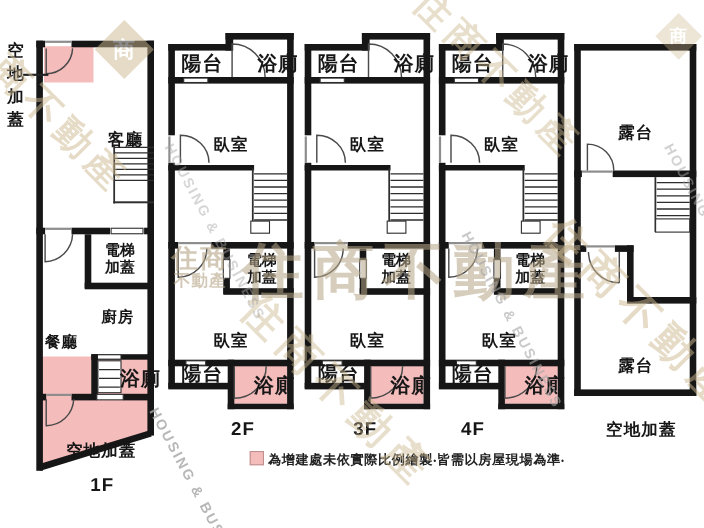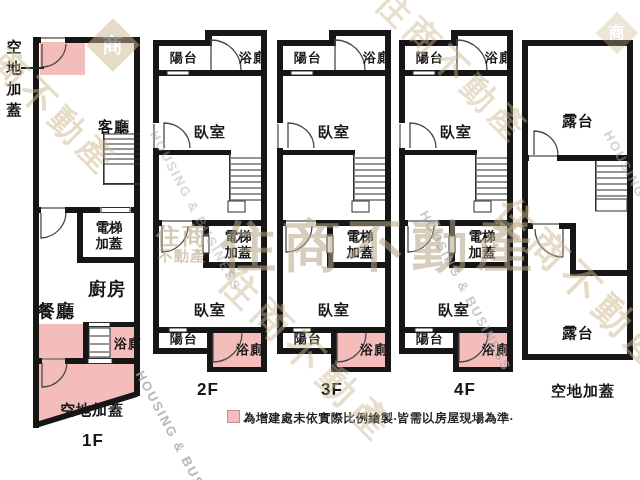--- a/index.html
+++ b/index.html
@@ -8,24 +8,24 @@
   #plan{position:absolute;left:0;top:0;z-index:1;}
   .w{fill:var(--wall);}
   .w2{fill:#2f2f2f;}
   .thin{fill:#8d8d8d;}
   .pink{fill:var(--pink);}
   .door{fill:none;stroke:#4a4a4a;stroke-width:1.3;}
   .sl{fill:none;stroke:#2d2d2d;stroke-width:1.2;}
   .win{fill:#ffffff;stroke:#2d2d2d;stroke-width:1;}
   .wline{stroke:var(--wall);fill:none;}
 
-  .lbl{position:absolute;z-index:2;transform:translate(-50%,-50%);font-size:18px;font-weight:600;
+  .lbl{position:absolute;z-index:2;transform:translate(-50%,-50%);font-size:14px;font-weight:600;
        color:#161616;white-space:nowrap;letter-spacing:1px;}
   .lbl.big{font-size:15px;margin-top:20px;}
-  .lbl.sm{font-size:13px;padding-left:14px;}
+  .lbl.sm{font-size:18px;padding-left:14px;}
   .lbl.two{white-space:normal;width:32px;text-align:center;line-height:1.22;
            word-break:break-all;font-size:13.5px;letter-spacing:0;}
   .lbl.fl{font-size:17px;font-weight:600;letter-spacing:1px;}
   .lbl.flsm{font-size:15px;}
   .vlbl{position:absolute;z-index:2;left:4px;top:36px;width:20px;text-align:center;font-size:15px;
         font-weight:600;line-height:1.4;word-break:break-all;color:#161616;letter-spacing:0;}
   .leader{position:absolute;z-index:2;left:21px;top:67px;width:23px;height:2px;background:#222;}
 
   .legend{position:absolute;z-index:2;left:100px;right:0;top:409px;text-align:center;
           font-size:12px;color:#222;letter-spacing:.5px;font-weight:600;}
@@ -174,39 +174,39 @@
   <div class="lbl big" style="left:92px;top:390px">空地加蓋</div>
   <div class="lbl fl" style="left:93px;top:441px">1F</div>
 
   <div class="lbl sm" style="left:177px;top:58px">陽台</div>
   <div class="lbl sm" style="left:246px;top:58px">浴廁</div>
   <div class="lbl big" style="left:210px;top:112px">臥室</div>
   <div class="lbl two" style="left:238px;top:245px">電梯加蓋</div>
   <div class="lbl big" style="left:210px;top:290px">臥室</div>
   <div class="lbl sm" style="left:177px;top:339px">陽台</div>
   <div class="lbl sm" style="left:243px;top:350px">浴廁</div>
-  <div class="lbl fl" style="left:208px;top:390px">2F</div>
+  <div class="lbl fl" style="left:221px;top:390px">2F</div>
 
   <div class="lbl sm" style="left:301px;top:58px">陽台</div>
   <div class="lbl sm" style="left:370px;top:58px">浴廁</div>
   <div class="lbl big" style="left:334px;top:112px">臥室</div>
   <div class="lbl two" style="left:360px;top:245px">電梯加蓋</div>
   <div class="lbl big" style="left:334px;top:290px">臥室</div>
   <div class="lbl sm" style="left:301px;top:339px">陽台</div>
   <div class="lbl sm" style="left:367px;top:350px">浴廁</div>
   <div class="lbl fl" style="left:332px;top:390px">3F</div>
 
   <div class="lbl sm" style="left:423px;top:58px">陽台</div>
   <div class="lbl sm" style="left:492px;top:58px">浴廁</div>
   <div class="lbl big" style="left:456px;top:112px">臥室</div>
   <div class="lbl two" style="left:482px;top:245px">電梯加蓋</div>
   <div class="lbl big" style="left:454px;top:290px">臥室</div>
   <div class="lbl sm" style="left:423px;top:339px">陽台</div>
   <div class="lbl sm" style="left:489px;top:350px">浴廁</div>
-  <div class="lbl fl" style="left:465px;top:390px">4F</div>
+  <div class="lbl fl" style="left:430px;top:390px">4F</div>
 
   <div class="lbl big" style="left:578px;top:101px">露台</div>
   <div class="lbl big" style="left:578px;top:313px">露台</div>
   <div class="lbl fl flsm" style="left:583px;top:391px">空地加蓋</div>
 
   <div class="legend">
     <div>
       <span class="swatch"></span><span>為增建處未依實際比例繪製‧皆需以房屋現場為準‧</span>
     </div>
   </div>

